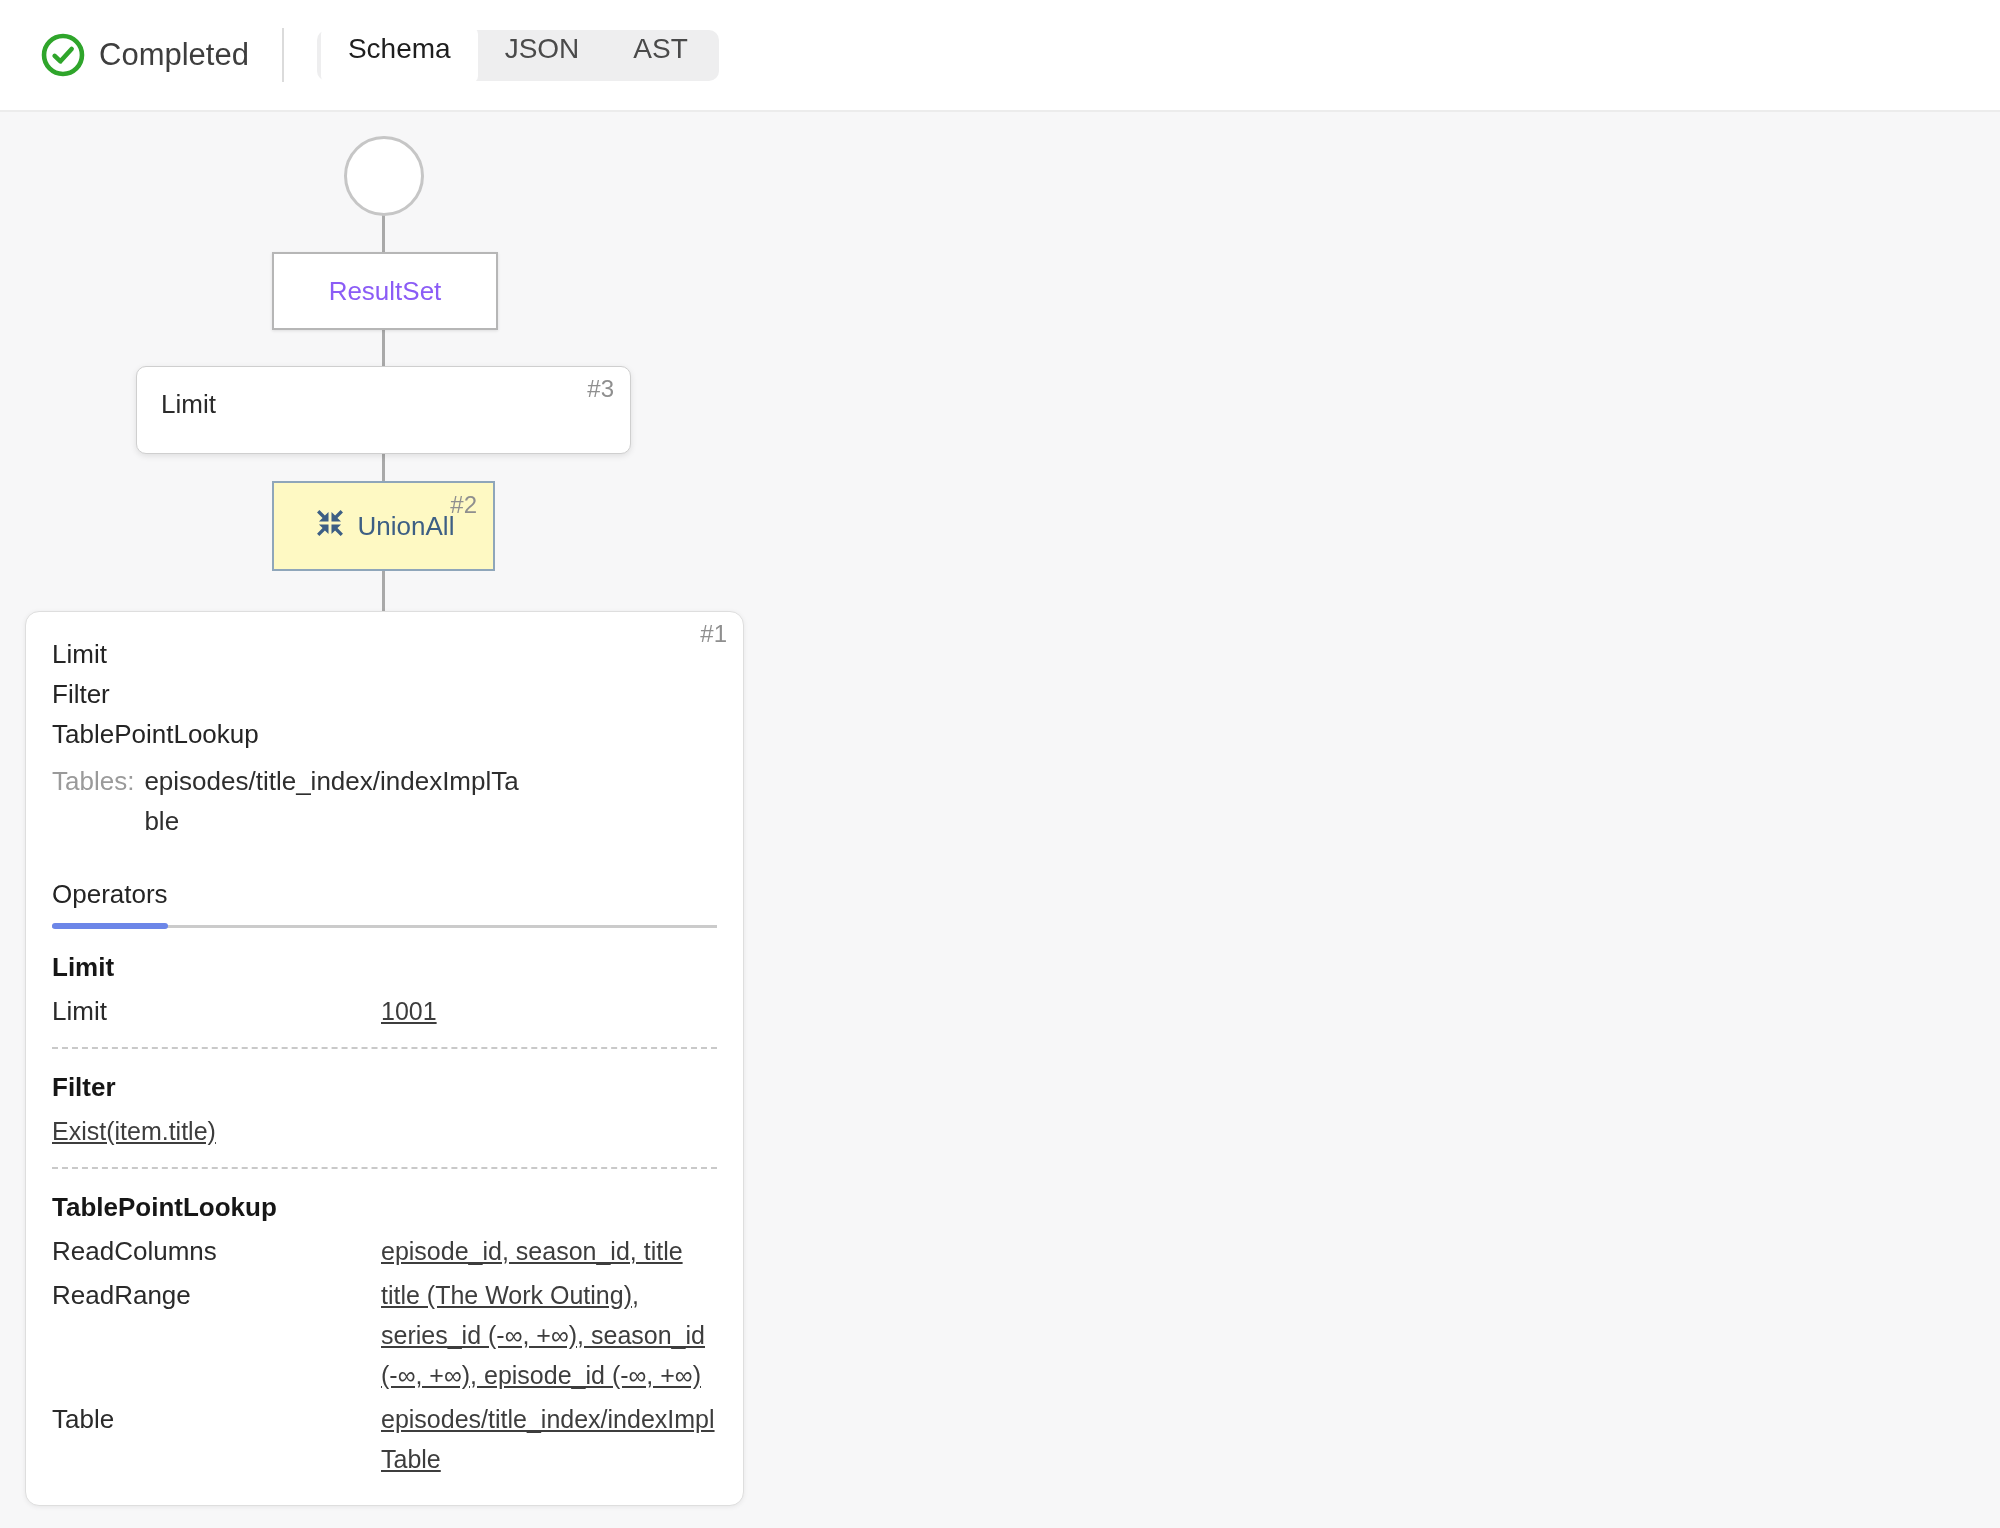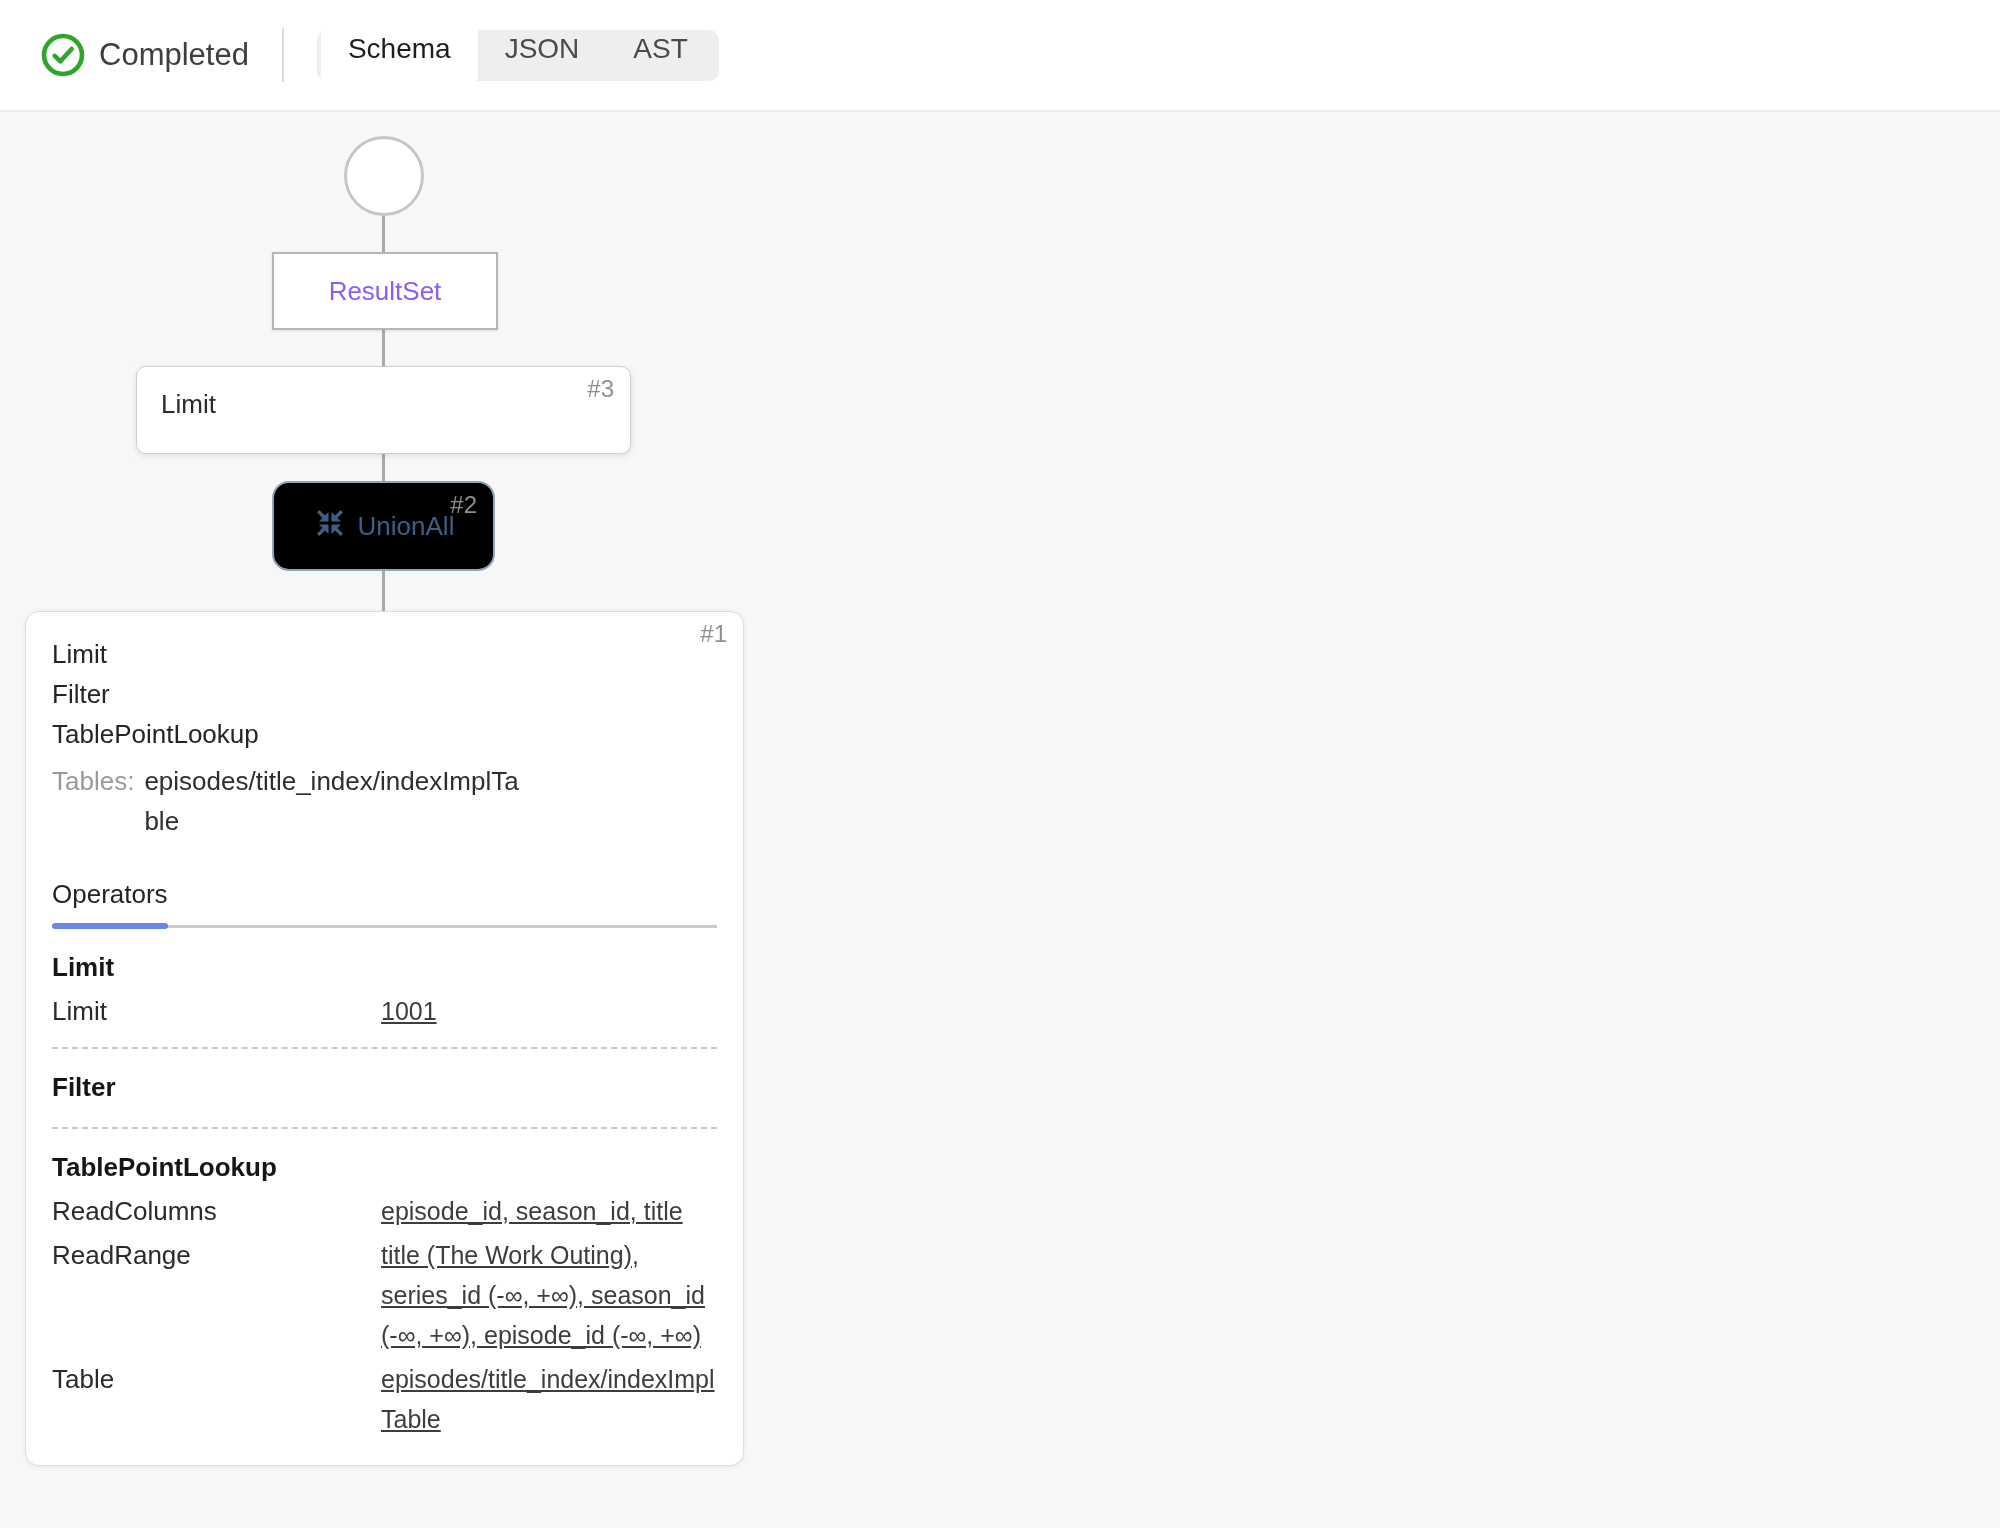--- a/index.html
+++ b/index.html
@@ -42,22 +42,22 @@
     left:272px;top:140px;width:226px;height:78px;border:2px solid #b6b6b6;
     display:flex;align-items:center;justify-content:center;font-size:26px;color:#8b5cf6;
     box-shadow:0 1px 3px rgba(0,0,0,.10);
   }
   .node-limit{
     left:136px;top:254px;width:495px;height:88px;border:1px solid #cfcfcf;border-radius:10px;
     box-shadow:0 2px 6px rgba(0,0,0,.10);font-size:26px;color:#2b2b2b;
     padding:22px 0 0 24px;
   }
   .node-union{
-    left:272px;top:369px;width:223px;height:90px;background:#000000;
-    border:2px solid #8fa6ba;border-radius:17px;
+    left:272px;top:369px;width:223px;height:90px;background:#fef9c3;
+    border:2px solid #8fa6ba;border-radius:0;
     display:flex;align-items:center;justify-content:center;gap:11px;
     color:#3d5f84;font-size:26px;
   }
   .badge{position:absolute;top:8px;right:16px;color:#8f8f8f;font-size:24px;}
   
   .panel{
     position:absolute;left:25px;top:499px;width:719px;background:#fff;
     border:1px solid #dedede;border-radius:14px;box-shadow:0 1px 5px rgba(0,0,0,.07);
     padding:22px 26px 26px 26px;box-sizing:border-box;font-size:26px;z-index:1;
   }
@@ -152,20 +152,21 @@
 
     <div class="sec-title">Limit</div>
     <div class="kv">
       <div class="kv-key">Limit</div>
       <div class="kv-val">1001</div>
     </div>
     <div class="dashsep"></div>
 
     <div class="sec-title">Filter</div>
     <div class="kv">
+      <div class="kv-val">Exist(item.title)</div>
     </div>
     <div class="dashsep"></div>
 
     <div class="sec-title">TablePointLookup</div>
     <div class="kv">
       <div class="kv-key">ReadColumns</div>
       <div class="kv-val">episode_id, season_id, title</div>
     </div>
     <div class="kv">
       <div class="kv-key">ReadRange</div>

